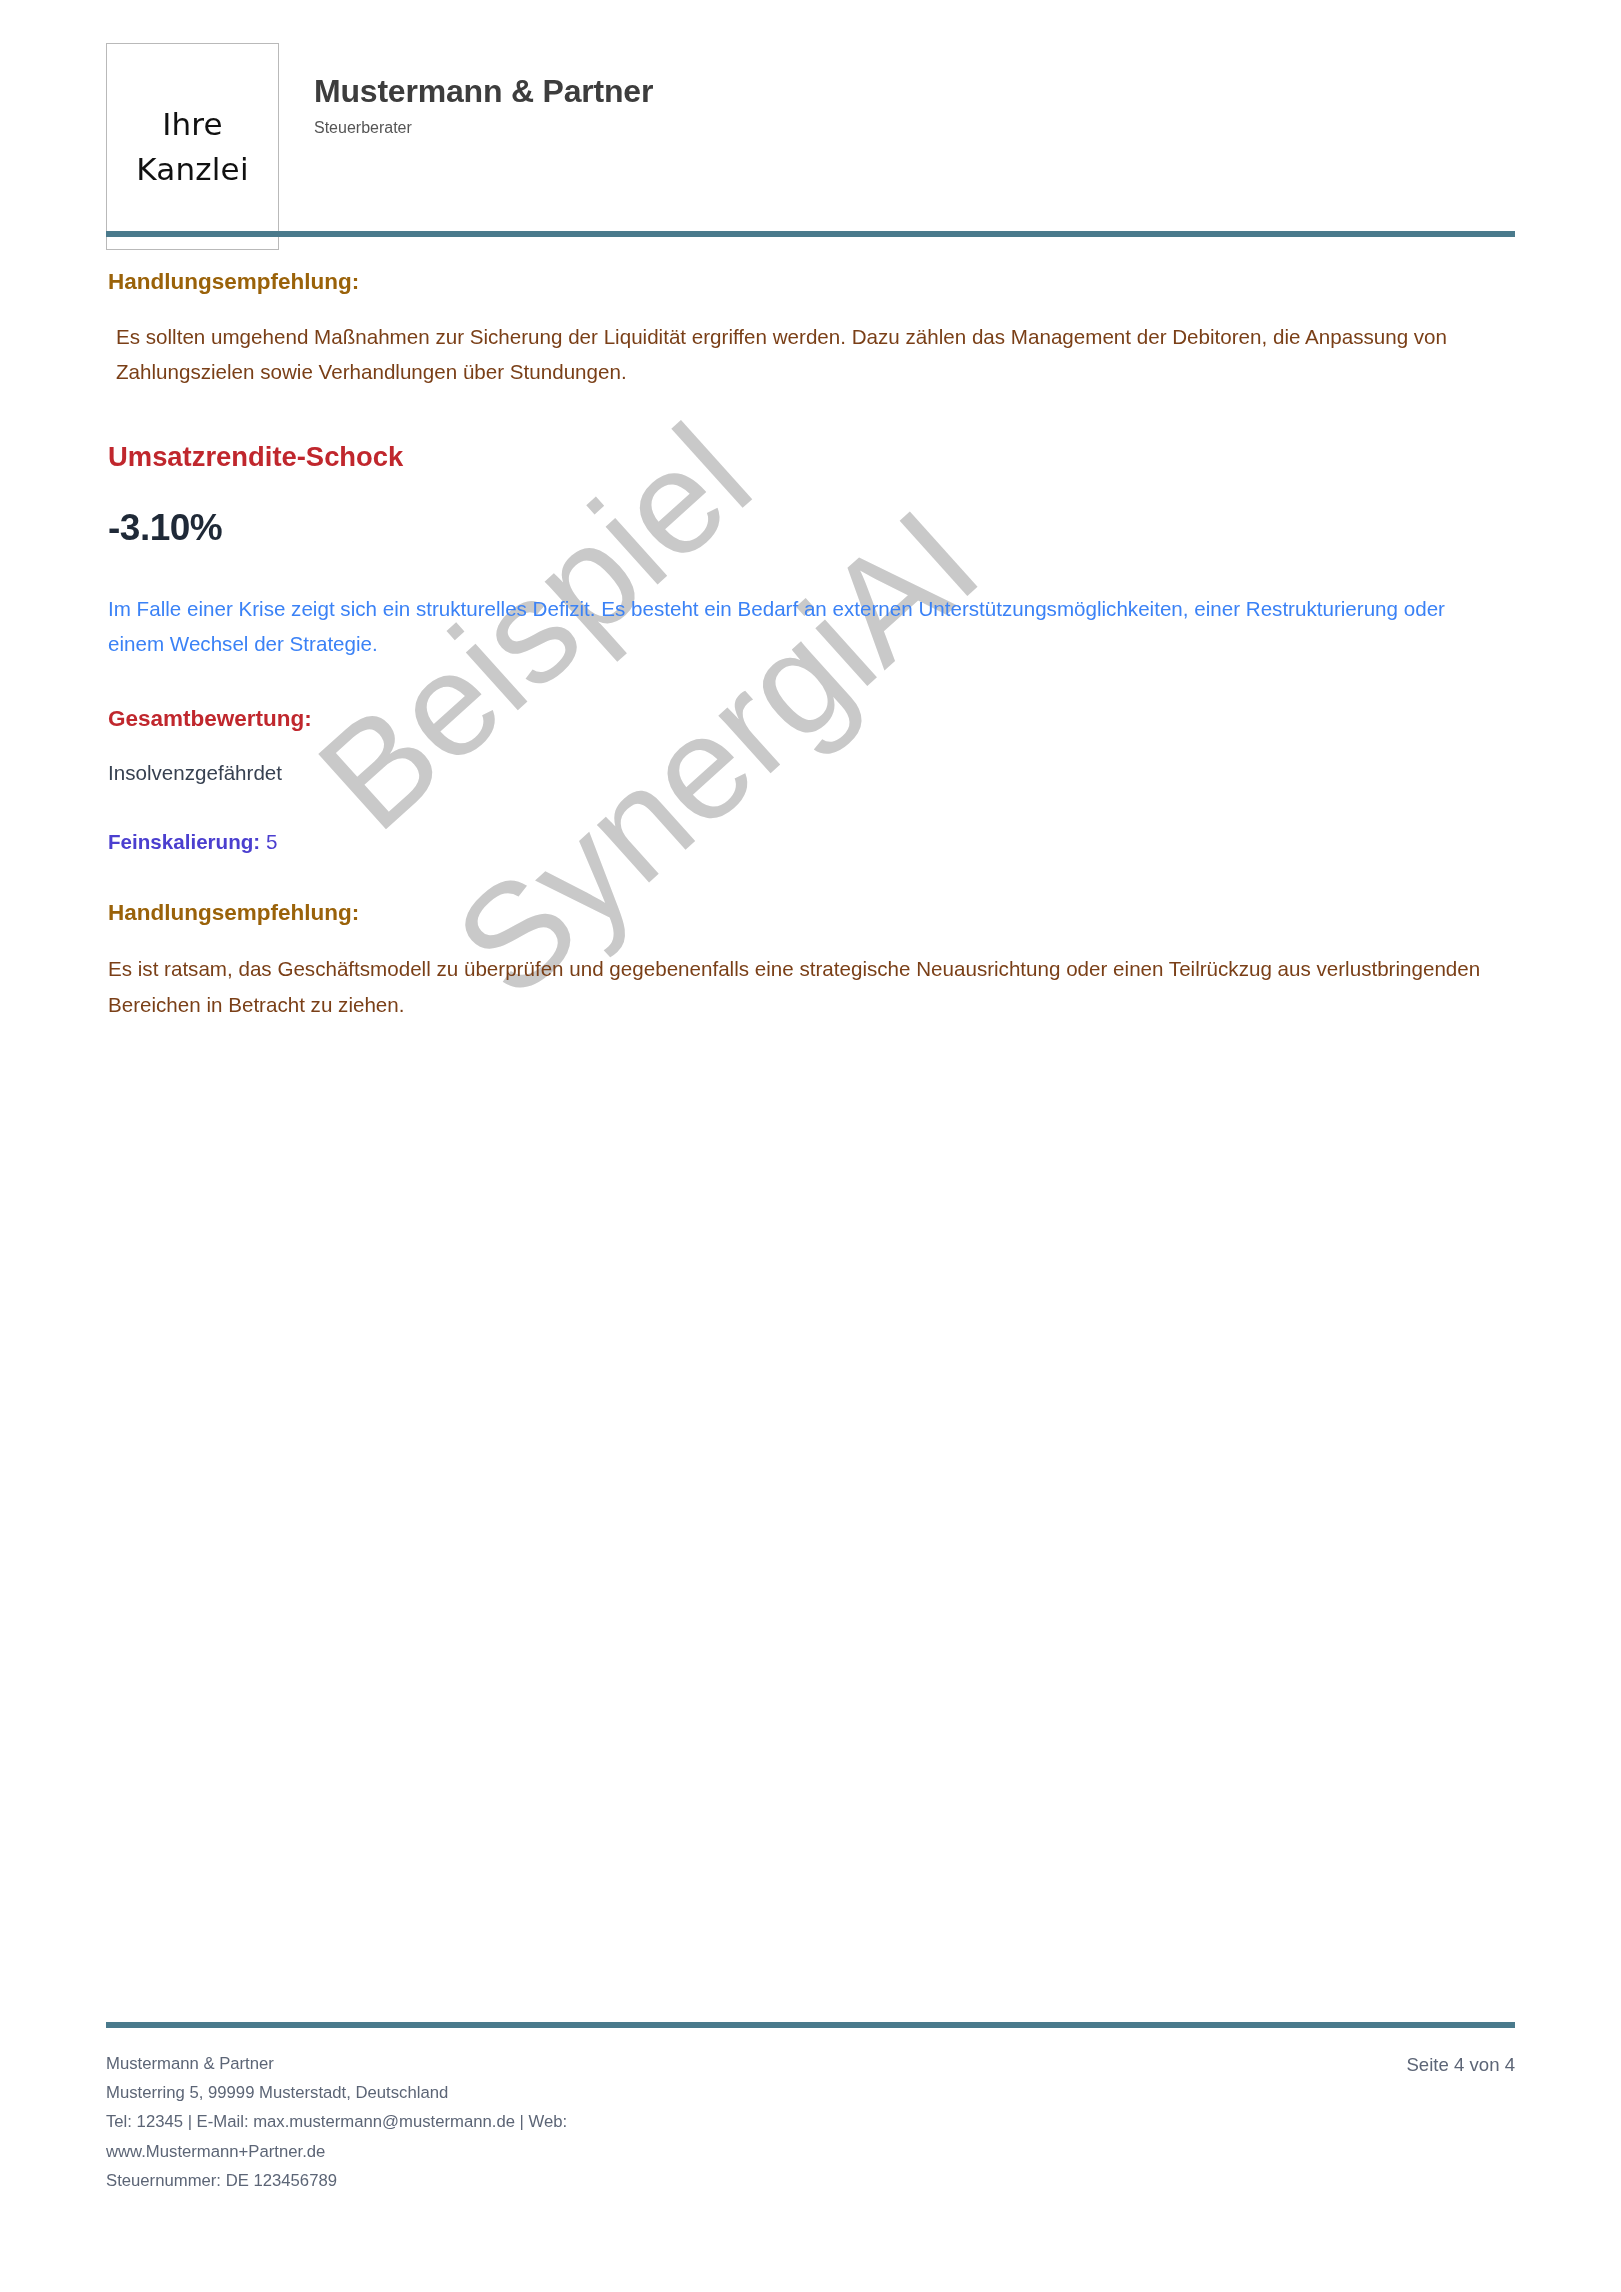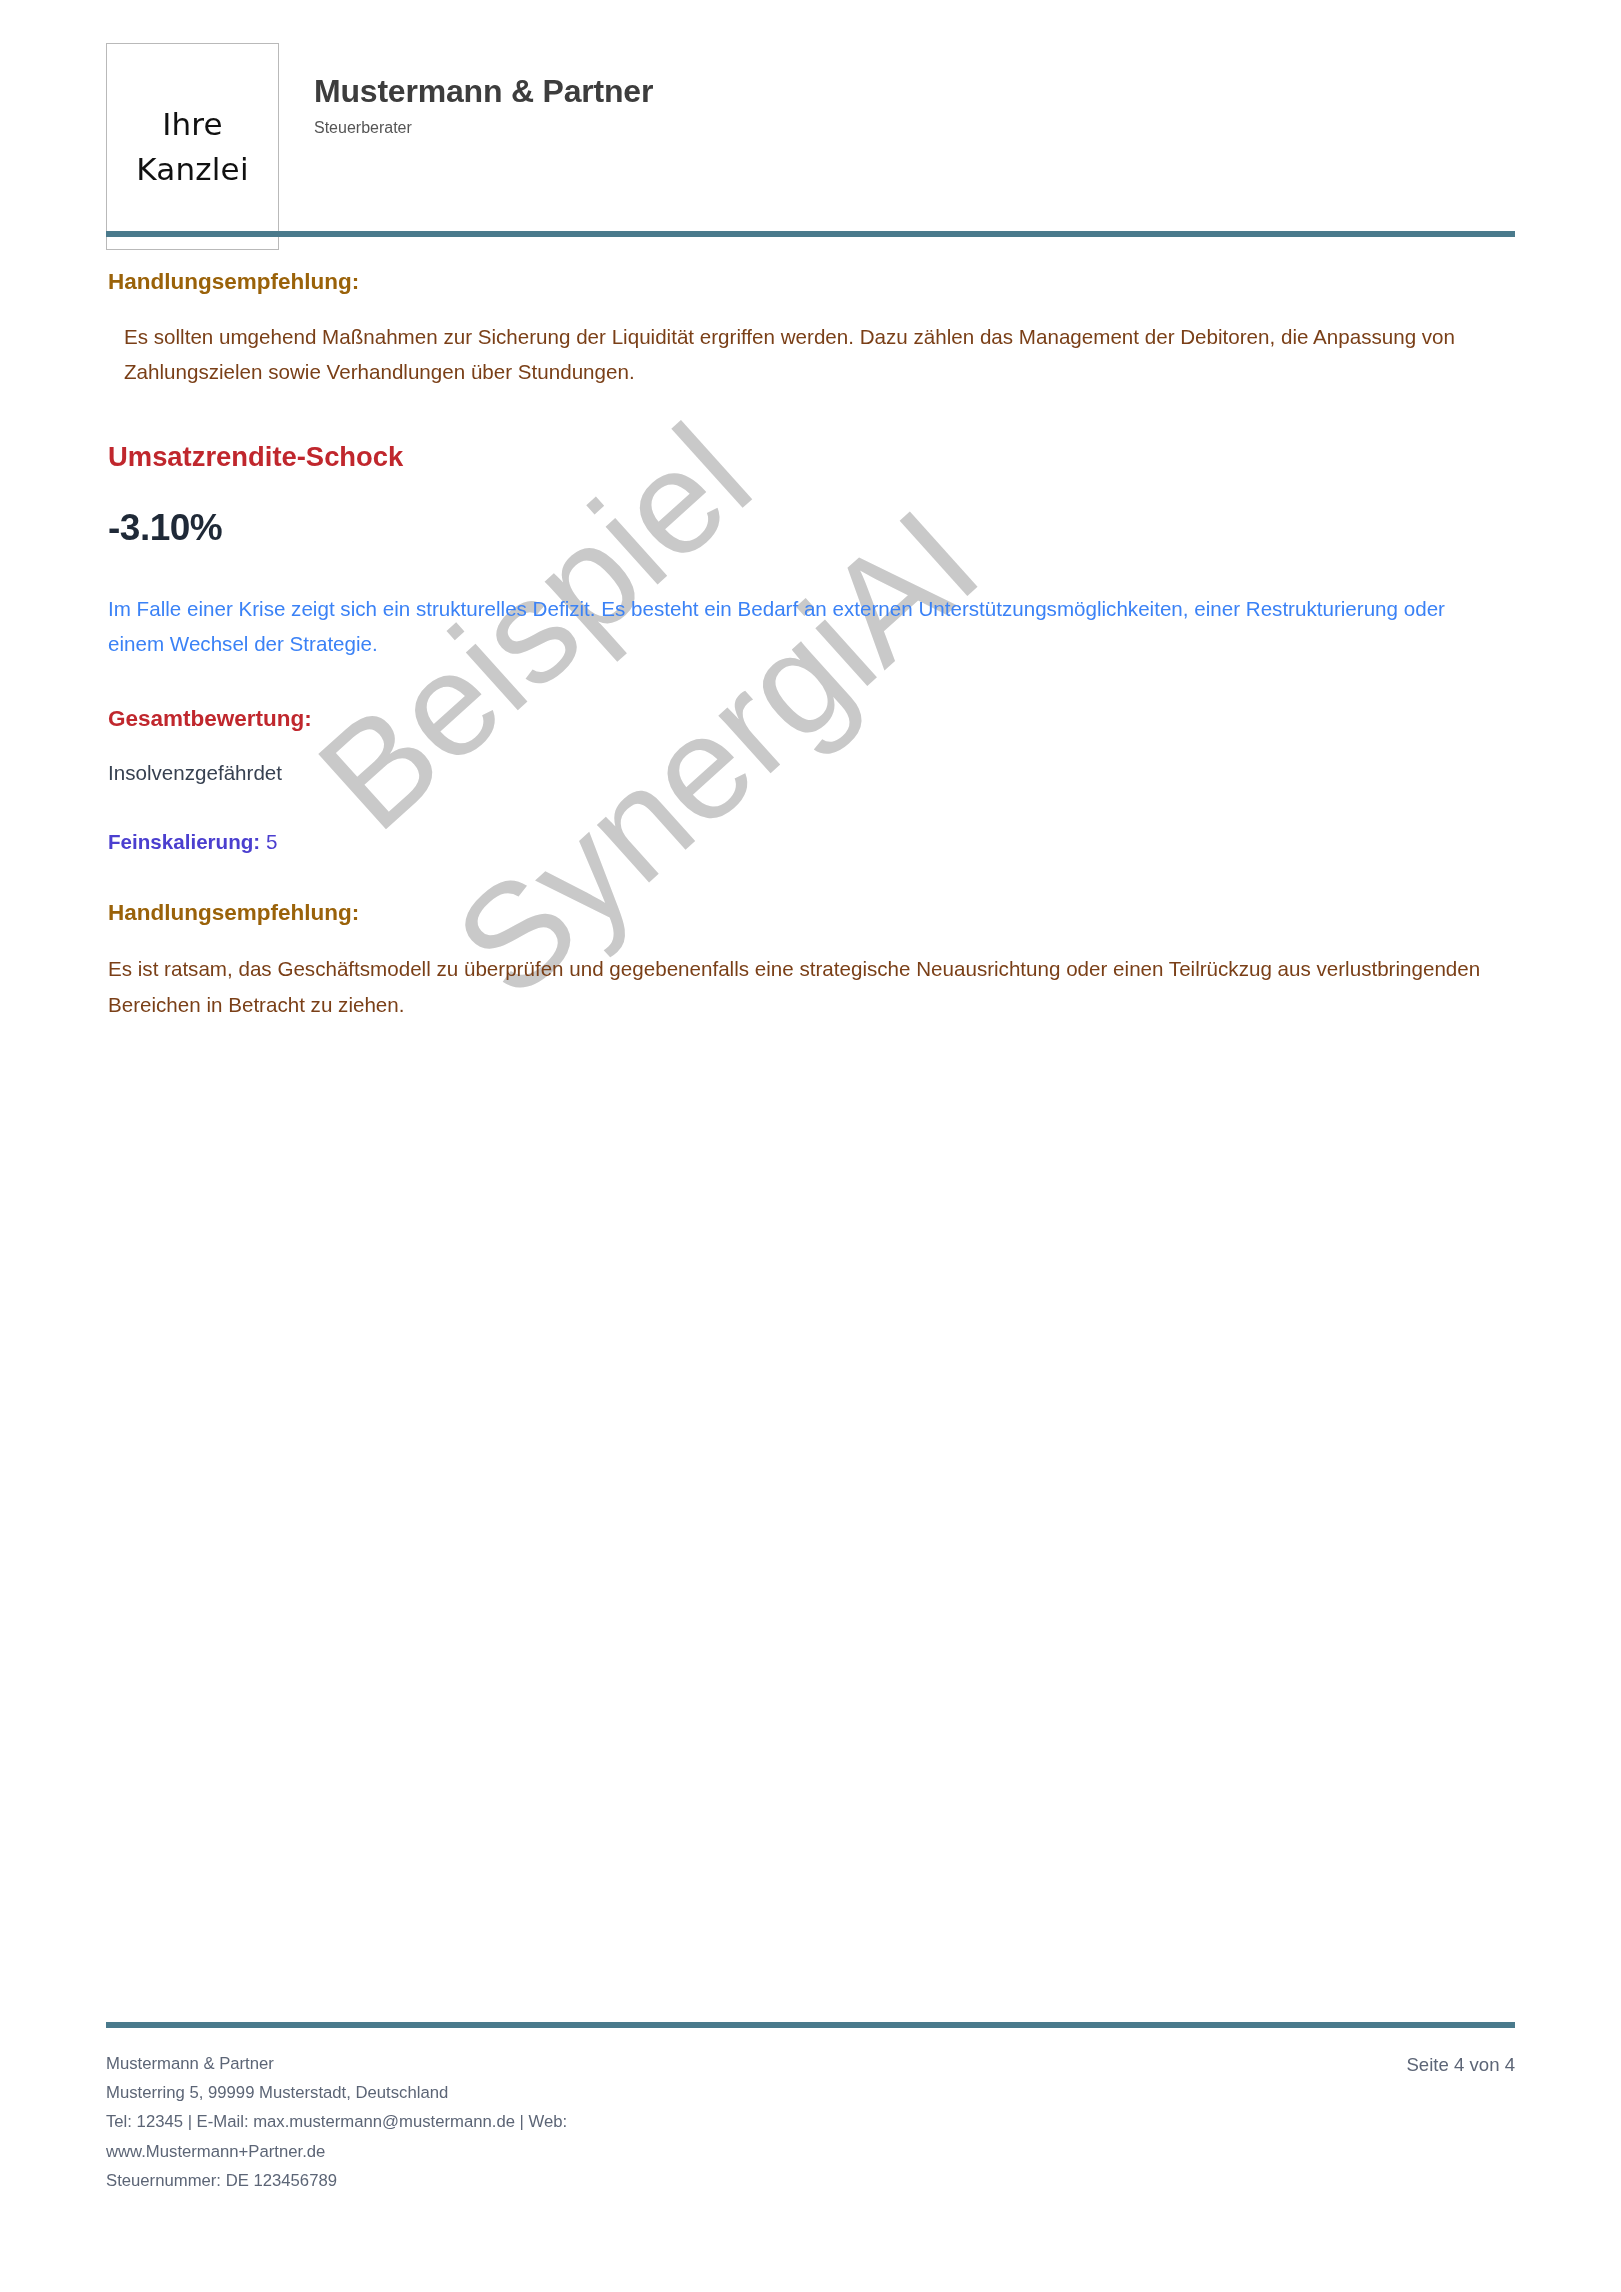--- a/index.html
+++ b/index.html
@@ -94,21 +94,21 @@
     font-weight: 700;
     color: #9a6209;
     line-height: 1.35;
     margin: 0 0 21.6px 0;
   }
   .p-action {
     font-size: 20.6px;
     font-weight: 400;
     color: #7a3f17;
     line-height: 1.72;
-    margin: 16px;
+    margin: 8px;
     max-width: 1407px;
   }
 
   .h-kpi {
     font-size: 27.4px;
     font-weight: 700;
     color: #c0272d;
     line-height: 1.3;
     margin: 49px 0 0 0;
   }

